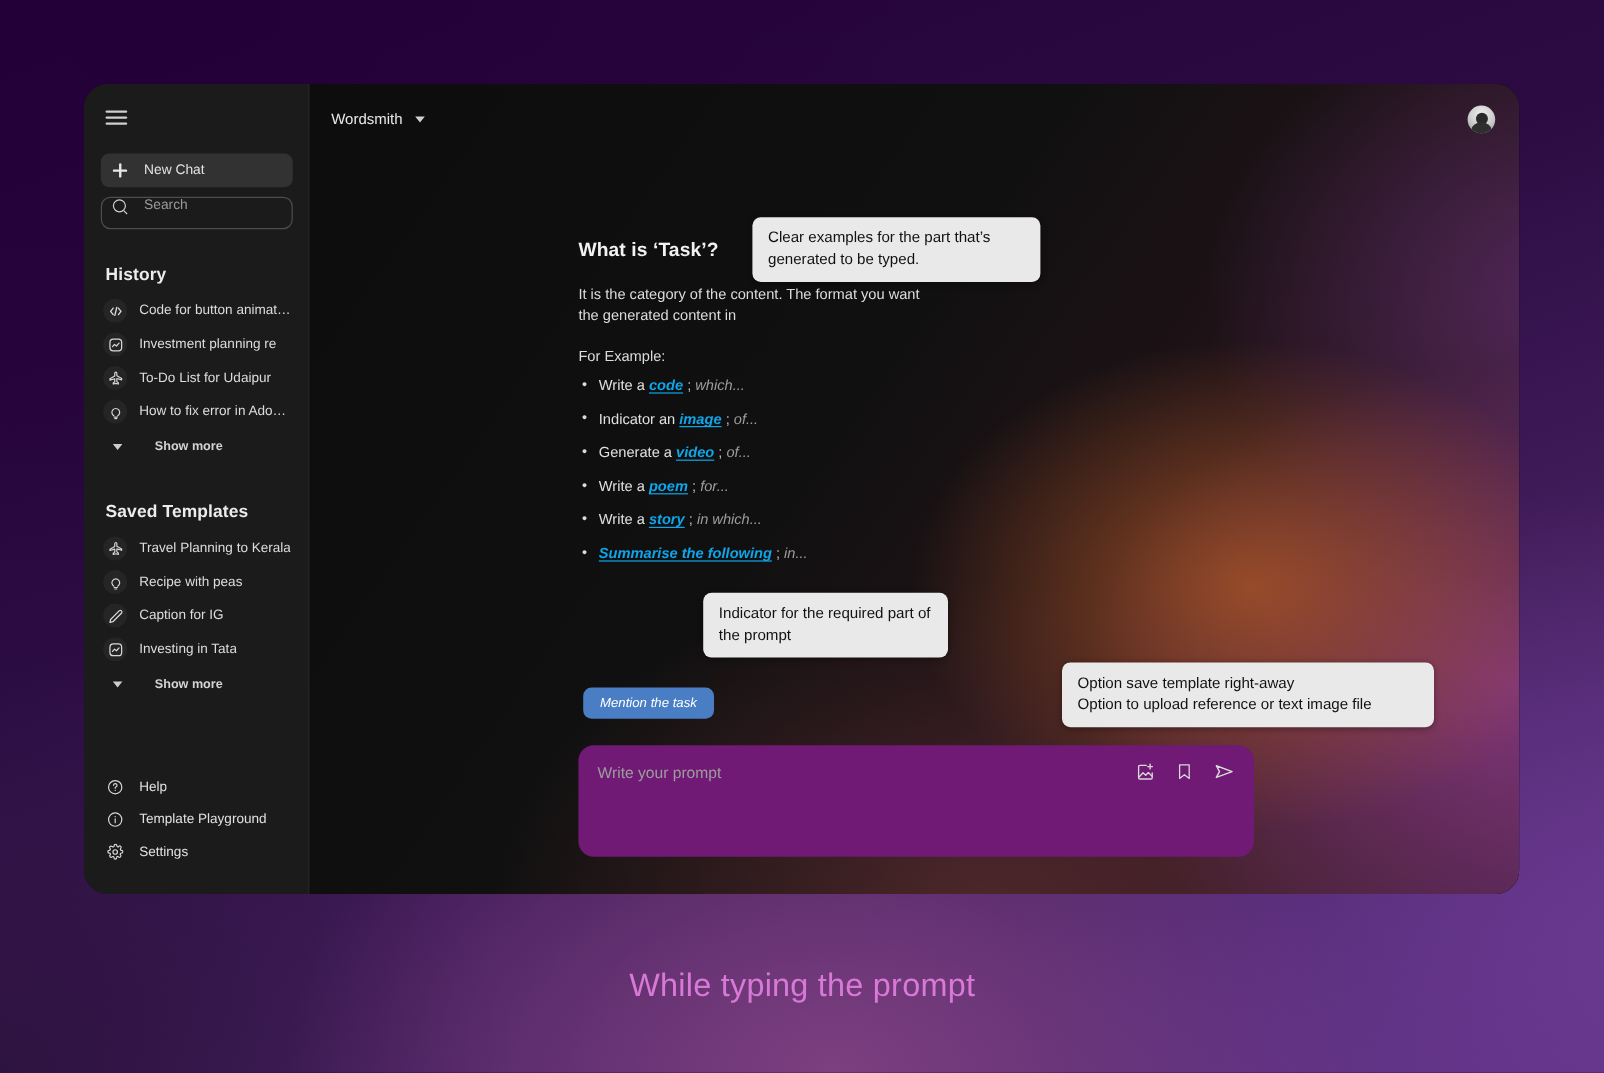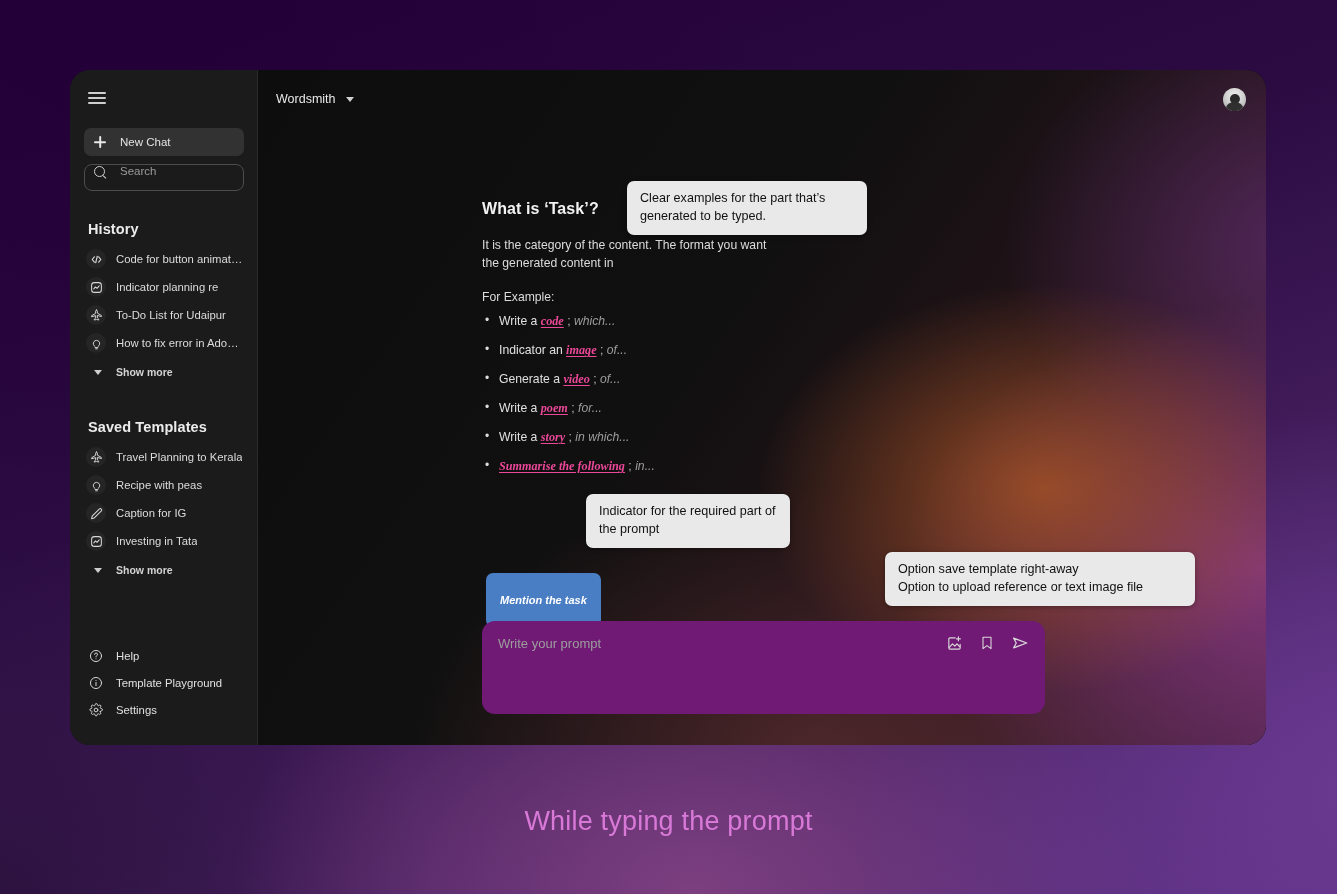--- a/index.html
+++ b/index.html
@@ -127,20 +127,21 @@
   .nav-item .txt {
     margin-left: 10px;
     font-size: 11.3px; color:#dcdcdc;
     white-space: nowrap; overflow: hidden; text-overflow: ellipsis;
     max-width: 140px;
   }
 
   .show-more {
     display:flex; align-items:center; height: 26px; margin-top: 2px; padding-left: 8px;
     cursor: pointer;
+    gap: 13px;
   }
   .show-more .caret {
     width:0;height:0;border-left:4px solid transparent;border-right:4px solid transparent;
     border-top:5px solid #cdcdcd; flex:0 0 8px; margin-left:2px;
   }
   .show-more .txt { margin-left: 14px; font-size: 10.5px; color:#d3d3d3; font-weight:700; }
 
   #bottom-nav { margin-top: auto; padding-bottom: 22px; }
   #bottom-nav .nav-item { height: 27px; }
   #bottom-nav .nav-item .ico { background: transparent; }
@@ -211,34 +212,33 @@
     font-size: 12.2px; color:#e0e0e0;
     margin-bottom: 14px;
     white-space: nowrap;
   }
   #example-list li:before {
     content:"•"; position:absolute; left:3px; top:-1px; color:#dcdcdc; font-size:12px;
   }
   #example-list .key {
     font-weight: 700; font-style: italic;
     text-decoration: underline; text-underline-offset: 2px;
-    color: #ec4899;
-    font-family: Liberation Serif, serif;
+    color: #0ea5e9;
   }
   #example-list .tail { font-style: italic; color:#9d9d9d; }
   #example-list .sep { color:#b9b9b9; }
 
   
   #mention-badge {
     position: absolute;
     left: 486px; top: 573px;
     background: #4a7ec4;
     color: #fff;
-    font-size: 11px; font-weight: 700; font-style: italic;
-    padding: 21px 14px;
+    font-size: 11px; font-weight: 400; font-style: italic;
+    padding: 7px 14px;
     border-radius: 7px;
     cursor: pointer;
   }
 
   
   #composer {
     position: absolute;
     left: 482px; top: 621px;
     width: 563px; height: 93px;
     background: #701a75;
@@ -323,21 +323,21 @@
           <span class="txt">Code for button animation</span>
         </div>
 
         <div class="nav-item">
           <span class="ico">
             <svg width="13" height="13" viewBox="0 0 24 24" fill="none" stroke="currentColor" stroke-width="1.9" stroke-linecap="round" stroke-linejoin="round">
                 <rect x="3" y="3" width="18" height="18" rx="5"></rect>
                 <polyline points="7 14.5 10 11 13 13.5 17 9"></polyline>
               </svg>
           </span>
-          <span class="txt">Indicator planning re</span>
+          <span class="txt">Investment planning re</span>
         </div>
 
         <div class="nav-item">
           <span class="ico">
             <svg width="13" height="13" viewBox="0 0 24 24" fill="none" stroke="currentColor" stroke-width="1.8" stroke-linecap="round" stroke-linejoin="round">
                 <path d="M12 2c-1 0-1.6.9-1.6 2.1V8L3 12.4v2l7.4-2.2v4.6L8 18.6v1.8l4-1.1 4 1.1v-1.8l-2.4-2.2v-4.6L21 14v-2l-7.4-4.4V4.1C13.6 2.9 13 2 12 2z"></path>
               </svg>
           </span>
           <span class="txt">To-Do List for Udaipur</span>
         </div>

